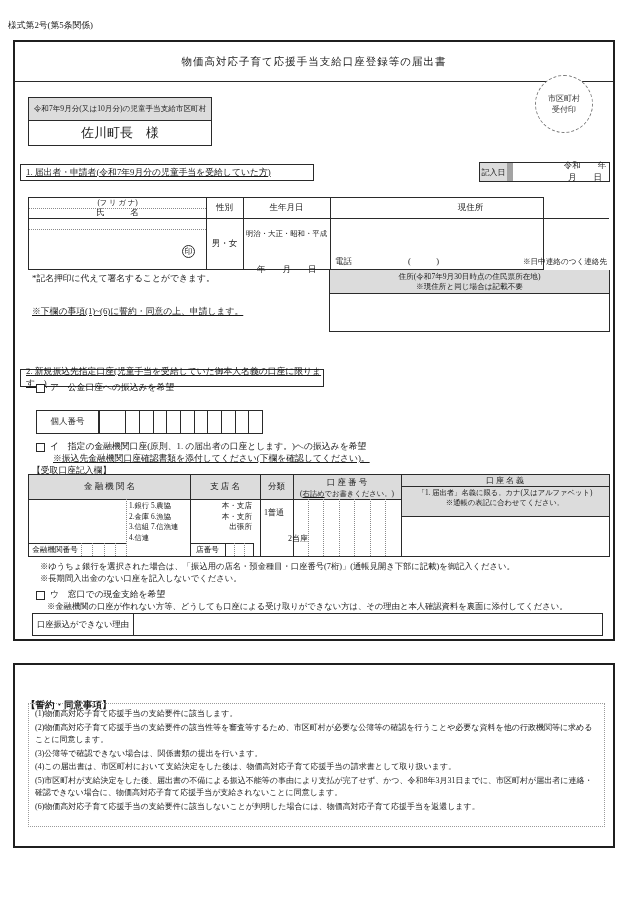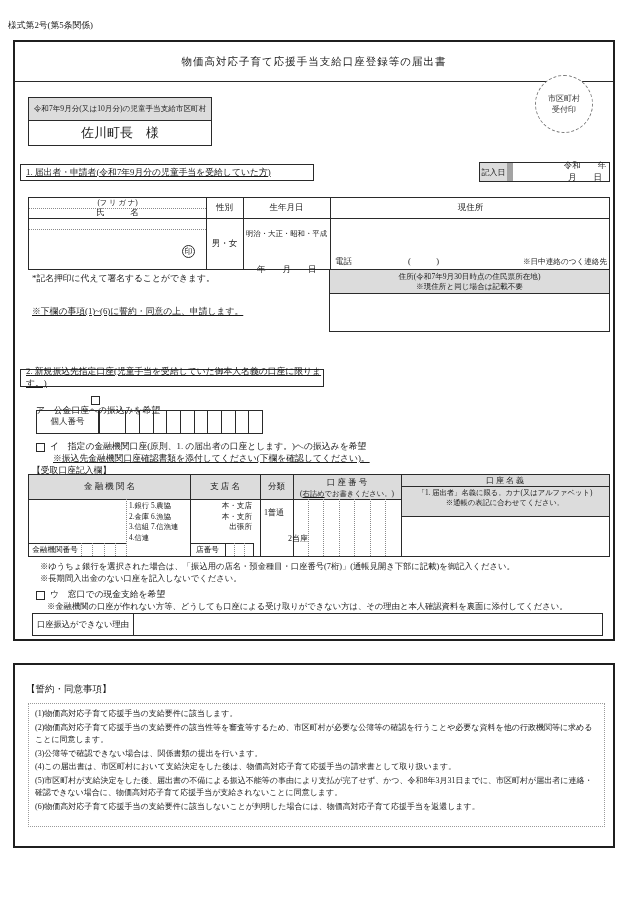--- a/index.html
+++ b/index.html
@@ -61,21 +61,21 @@
 
     <div class="abs box1" style="left:5px; top:122px; width:294px; height:17px; display:flex; align-items:center; padding-left:5px;">
       <span class="f9 u">1. 届出者・申請者(令和7年9月分の児童手当を受給していた方)</span>
     </div>
 
     <div class="abs box1" style="left:464px; top:120px; width:131px; height:20px; display:flex;">
       <div class="ctr gray f8" style="width:33px; border-right:6px solid #a3a3a3;">記入日</div>
       <div class="ctr f85" style="flex:1;padding-left:48px;">令和　　年　　月　　日</div>
     </div>
 
-    <div class="abs box1" style="left:13px; top:155px; width:582px; height:73px;">
+    <div class="abs box1" style="left:13px; top:155px; width:516px; height:73px;">
       <div class="vline" style="left:177px; top:0; height:71px;"></div>
       <div class="vline" style="left:214px; top:0; height:71px;"></div>
       <div class="vline" style="left:301px; top:0; height:71px;"></div>
       <div class="hline" style="left:0; top:20px; width:580px;"></div>
 
       <div class="abs" style="left:0; top:0; width:177px; height:20px;">
         <div class="ctr f7" style="height:10px;">(フ リ ガ ナ)</div>
         <div class="hdot" style="left:0; top:10px; width:177px;"></div>
         <div class="ctr f85" style="height:10px;text-align:center;">氏　　　名</div>
       </div>
@@ -105,21 +105,21 @@
     </div>
     <div class="abs box1" style="left:314px; top:252px; width:281px; height:38px; border-top:none;"></div>
 
     <div class="abs f9" style="left:17px; top:231px;">*記名押印に代えて署名することができます。</div>
     <div class="abs f9 u" style="left:17px; top:264px;">※下欄の事項(1)~(6)に誓約・同意の上、申請します。</div>
 
     <div class="abs box1" style="left:5px; top:327px; width:304px; height:18px; display:flex; align-items:center; padding-left:5px;">
       <span class="f9 u">2. 新規振込先指定口座(児童手当を受給していた御本人名義の口座に限ります。)</span>
     </div>
 
-    <div class="abs optrow" style="left:21px; top:354px;flex-direction:column;">
+    <div class="abs optrow" style="left:21px; top:340px;">
       <span class="cb"></span>
       <span>ア　公金口座への振込みを希望</span>
     </div>
     <div class="abs pin-grid" style="left:21px; top:368px;">
       <div class="pin-label">個人番号</div>
       <div style="display:flex; flex:1;">
           <span class="cell"></span>
           <span class="cell"></span>
           <span class="cell"></span>
           <span class="cell"></span>
@@ -221,21 +221,21 @@
       <span>ウ　窓口での現金支給を希望</span>
     </div>
     <div class="abs box1" style="left:17px; top:571px; width:571px; height:23px; display:flex;">
       <div class="ctr" style="width:101px; border-right:1px solid #2a2a2a; font-size:8.3px;">口座振込ができない理由</div>
       <div style="flex:1;"></div>
     </div>
     <div class="abs" style="left:32px; top:559px; font-size:8.3px;">※金融機関の口座が作れない方等、どうしても口座による受け取りができない方は、その理由と本人確認資料を裏面に添付してください。</div>
   </div>
 
   <div class="abs box2" style="left:13px; top:663px; width:602px; height:185px;">
-    <div class="abs f95" style="left:11px; top:18px;">【誓約・同意事項】</div>
+    <div class="abs f95" style="left:11px; top:34px;font-weight:bold;">【誓約・同意事項】</div>
     <div class="abs pledge-items" style="left:13px; top:38px; width:577px; height:124px; border:1px dotted #9a9a9a; padding:4px 6px;">
         <div>(1)物価高対応子育て応援手当の支給要件に該当します。</div>
         <div>(2)物価高対応子育て応援手当の支給要件の該当性等を審査等するため、市区町村が必要な公簿等の確認を行うことや必要な資料を他の行政機関等に求めることに同意します。</div>
         <div>(3)公簿等で確認できない場合は、関係書類の提出を行います。</div>
         <div>(4)この届出書は、市区町村において支給決定をした後は、物価高対応子育て応援手当の請求書として取り扱います。</div>
         <div>(5)市区町村が支給決定をした後、届出書の不備による振込不能等の事由により支払が完了せず、かつ、令和8年3月31日までに、市区町村が届出者に連絡・確認できない場合に、物価高対応子育て応援手当が支給されないことに同意します。</div>
         <div>(6)物価高対応子育て応援手当の支給要件に該当しないことが判明した場合には、物価高対応子育て応援手当を返還します。</div>
       </div>
   </div>
 

